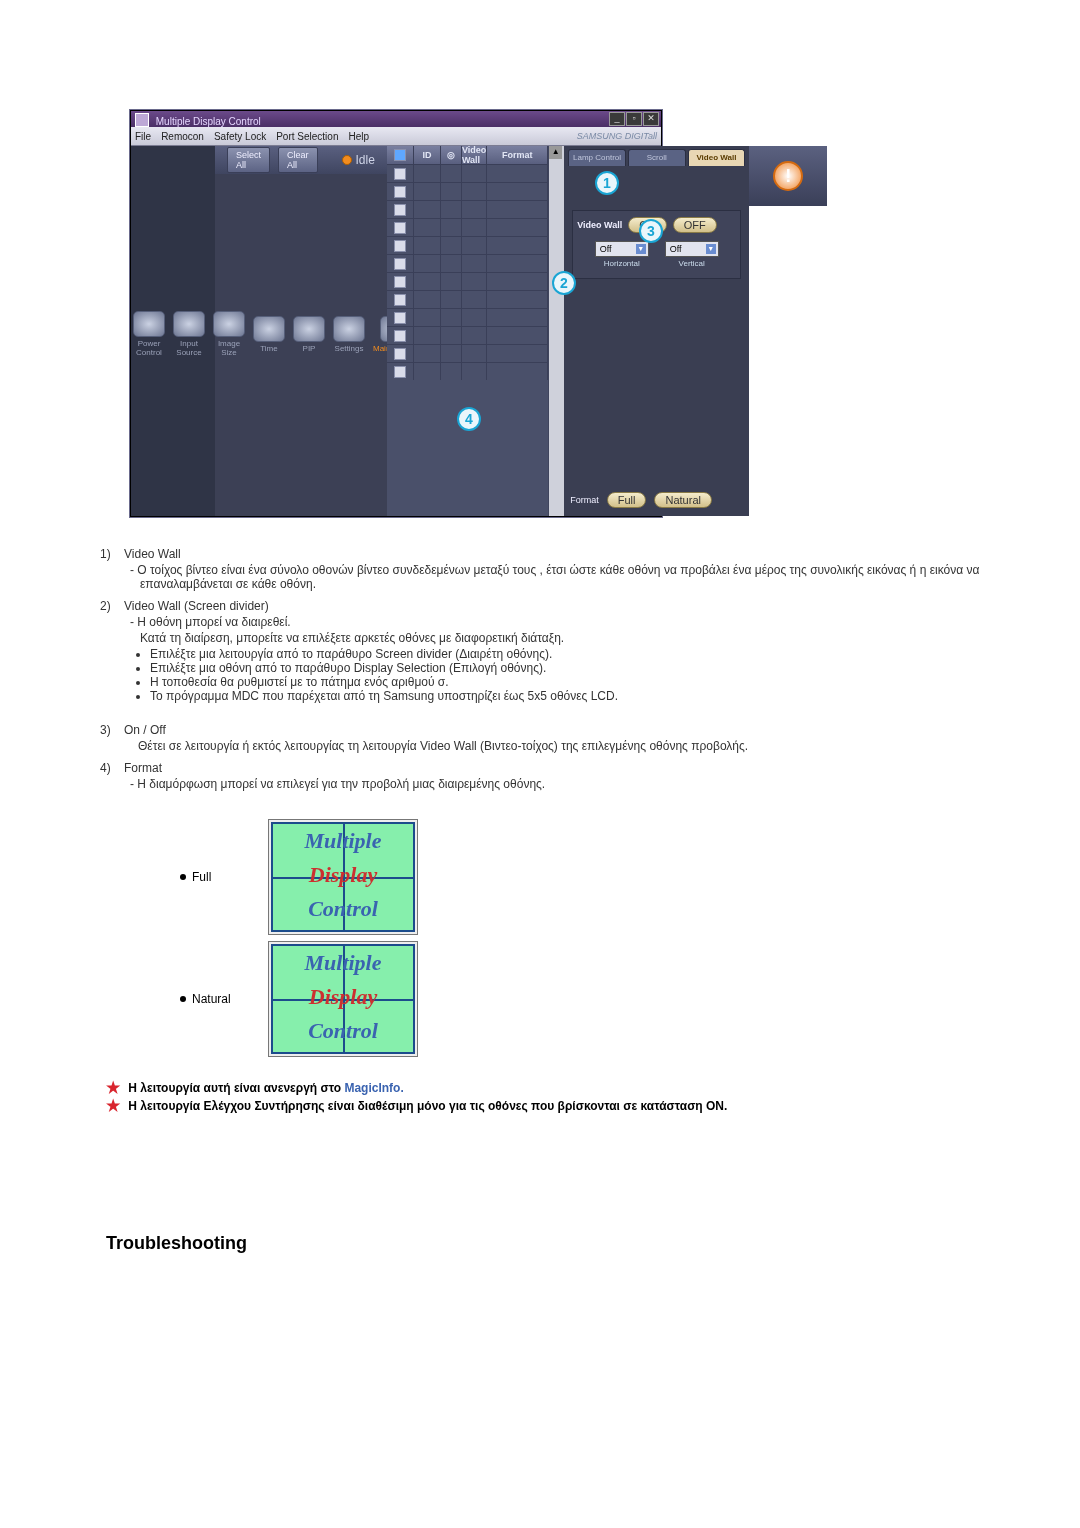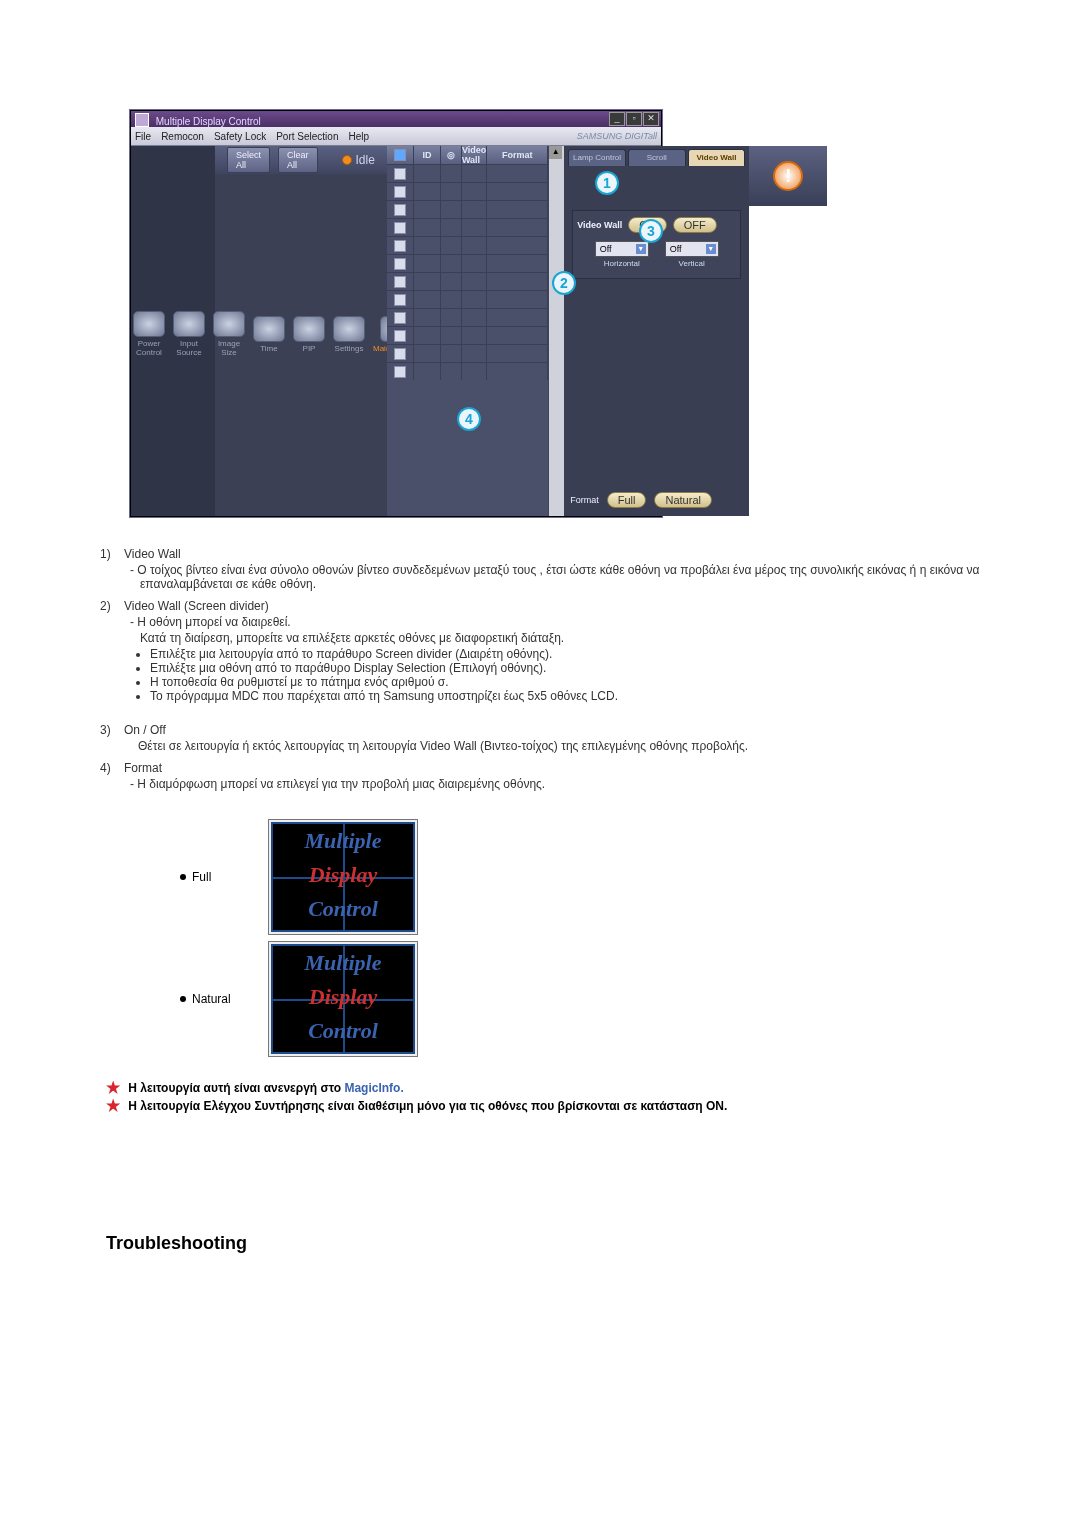--- a/index.html
+++ b/index.html
@@ -56,21 +56,21 @@
   .doc .num{display:table-cell;width:24px;vertical-align:top;}
   .doc .body{display:table-cell;vertical-align:top;}
   .doc .sub{padding-left:16px;text-indent:-10px;margin:2px 0;}
   .doc ul{margin:2px 0 2px 26px;padding:0;}
   .doc li{margin:0 0;}
   .thumbs{margin:26px 0 18px 160px;}
   .thumbrow{display:flex;align-items:center;gap:16px;margin-bottom:6px;}
   .tbullet{display:flex;align-items:center;gap:6px;font-size:12px;width:72px;}
   .tbullet .dot{width:6px;height:6px;background:#000;border-radius:50%;}
   .thumb{border:1px solid #777;padding:2px;background:#eee;}
-  .tgrid{width:140px;height:106px;border:2px solid #1c4c8c;position:relative;background:#000000;}
+  .tgrid{width:140px;height:106px;border:2px solid #1c4c8c;position:relative;background:#86efac;}
   .tgrid .cross{position:absolute;background:#1c4c8c;}
   .tgrid .v{left:50%;top:0;bottom:0;width:2px;}
   .tgrid .h{top:50%;left:0;right:0;height:2px;}
   .tgrid .txt{position:absolute;left:0;right:0;text-align:center;font-family:Georgia,serif;font-style:italic;font-weight:bold;font-size:22px;}
   .tgrid .l1{top:4px;color:#3a63b0;}
   .tgrid .l2{top:38px;color:#cc3030;}
   .tgrid .l3{top:72px;color:#3a63b0;}
   .tgrid.nat .h{display:none;}
   .notes{margin:24px 0 0 86px;width:900px;}
   .noteline{display:flex;gap:8px;font-size:12px;font-weight:bold;margin-bottom:4px;}

